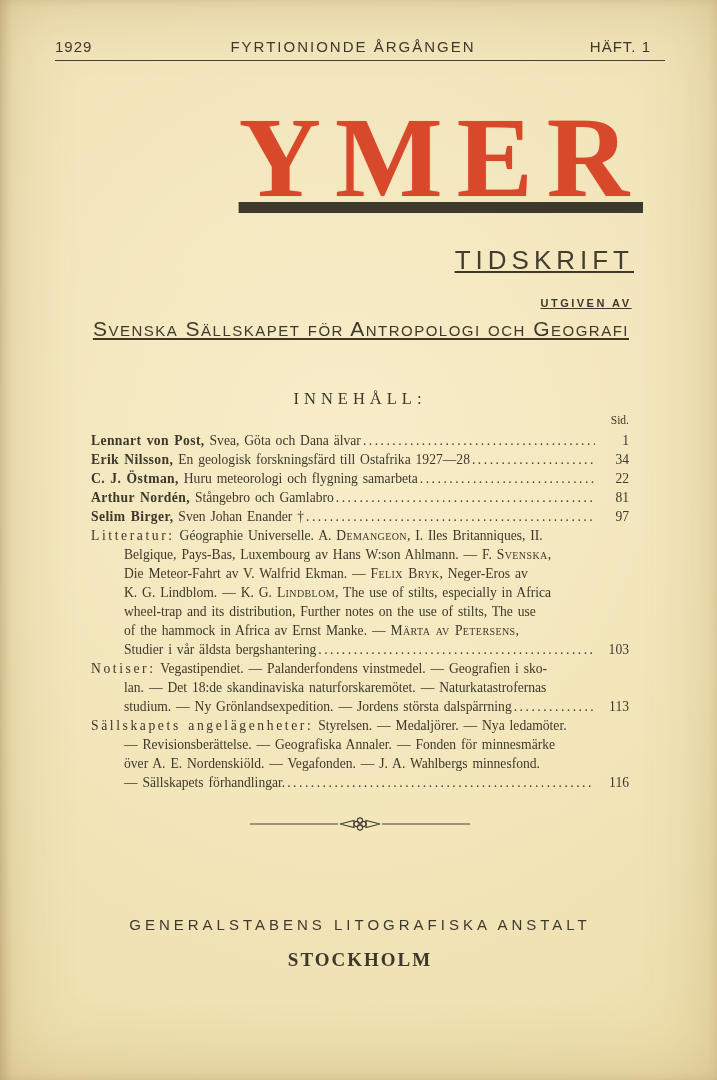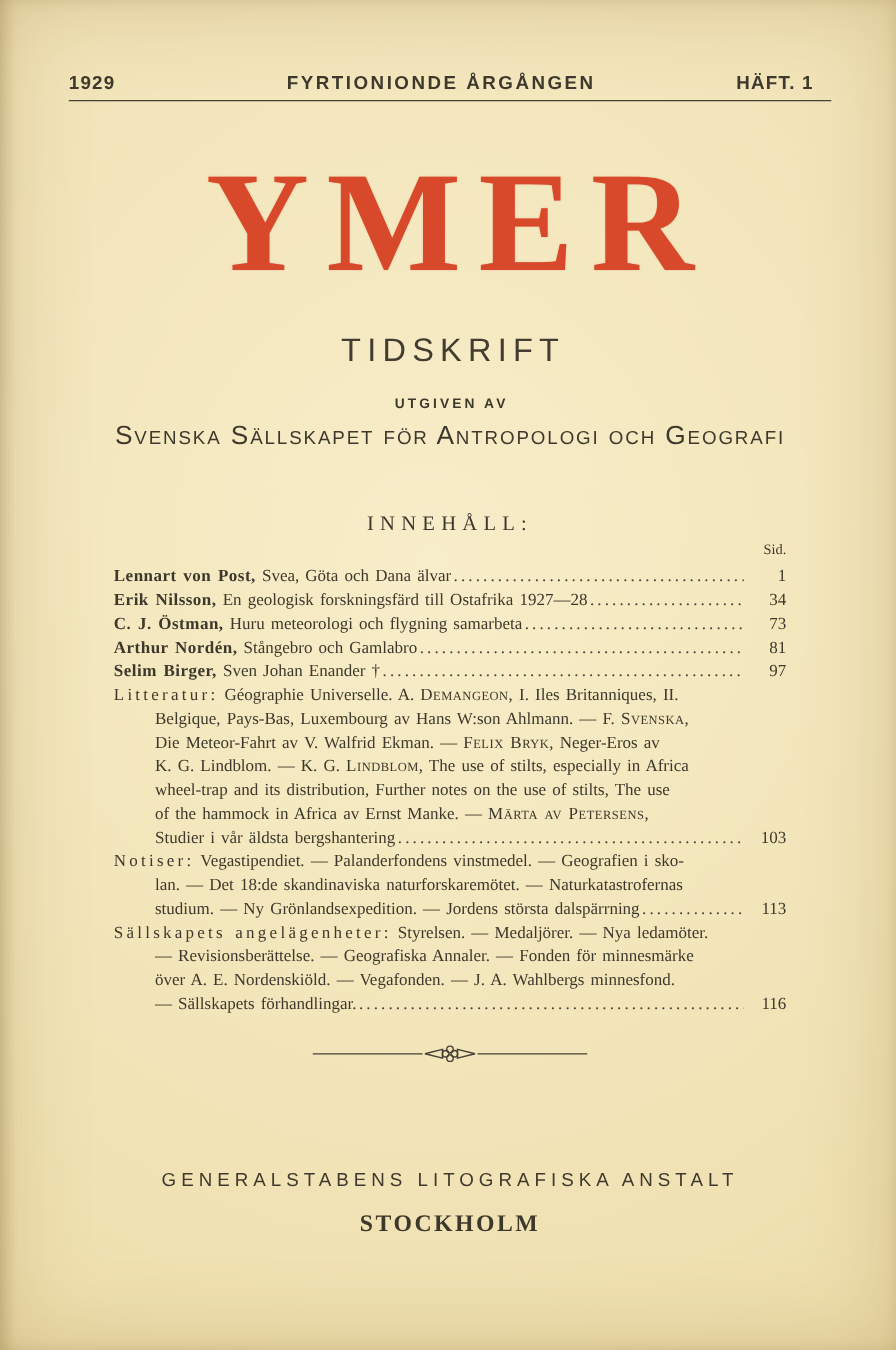--- a/index.html
+++ b/index.html
@@ -17,33 +17,33 @@
       linear-gradient(90deg, rgba(120,95,45,.18) 0, rgba(120,95,45,0) 14px),
       linear-gradient(#f0e1b4,#eedfae);
     box-shadow: inset 0 0 70px rgba(150,118,55,.30), inset 0 0 10px rgba(120,92,40,.18);
     color:#3d382c;
   }
   .print{ margin-left:55px; width:610px; }
   .inner{ margin-left:36px; width:538px; }
 
   
   .journal-header{
-    padding-top:58px;
+    padding-top:38px;
     border-bottom:1.5px solid #464134;
     padding-bottom:5px;
     display:flex; align-items:baseline;
     font-family:"Liberation Sans", sans-serif;
-    font-size:15px; font-weight:bold; letter-spacing:1px; color:#3e392d;
+    font-size:15px; font-weight:normal; letter-spacing:1px; color:#3e392d;
   }
   .hdr-year{ width:120px; }
   .hdr-volume{ flex:1; text-align:center; letter-spacing:2px; }
   .hdr-issue{ width:120px; text-align:right; padding-right:14px; }
 
   
-  .masthead{ text-align:center; }
+  .masthead{ text-align:right;text-decoration:underline; }
   .title{
     margin-top:40px;
     font-size:114px; line-height:1;
     font-weight:bold;
     letter-spacing:14px; margin-right:-14px;
     color:#d8482a;
     text-shadow:0 0 1px rgba(216,72,42,.5);
   }
   .subtitle{
     margin-top:30px;
@@ -144,21 +144,21 @@
             <div class="toc-line">
               <span class="line-text"><span class="seg-author">Erik Nilsson,</span><span> En geologisk forskningsfärd till Ostafrika 1927—28</span></span>
               <span class="leader"></span>
               <span class="toc-page">34</span>
             </div>
           </div>
           <div>
             <div class="toc-line">
               <span class="line-text"><span class="seg-author">C. J. Östman,</span><span> Huru meteorologi och flygning samarbeta</span></span>
               <span class="leader"></span>
-              <span class="toc-page">73</span>
+              <span class="toc-page">22</span>
             </div>
           </div>
           <div>
             <div class="toc-line">
               <span class="line-text"><span class="seg-author">Arthur Nordén,</span><span> Stångebro och Gamlabro</span></span>
               <span class="leader"></span>
               <span class="toc-page">81</span>
             </div>
           </div>
           <div>

